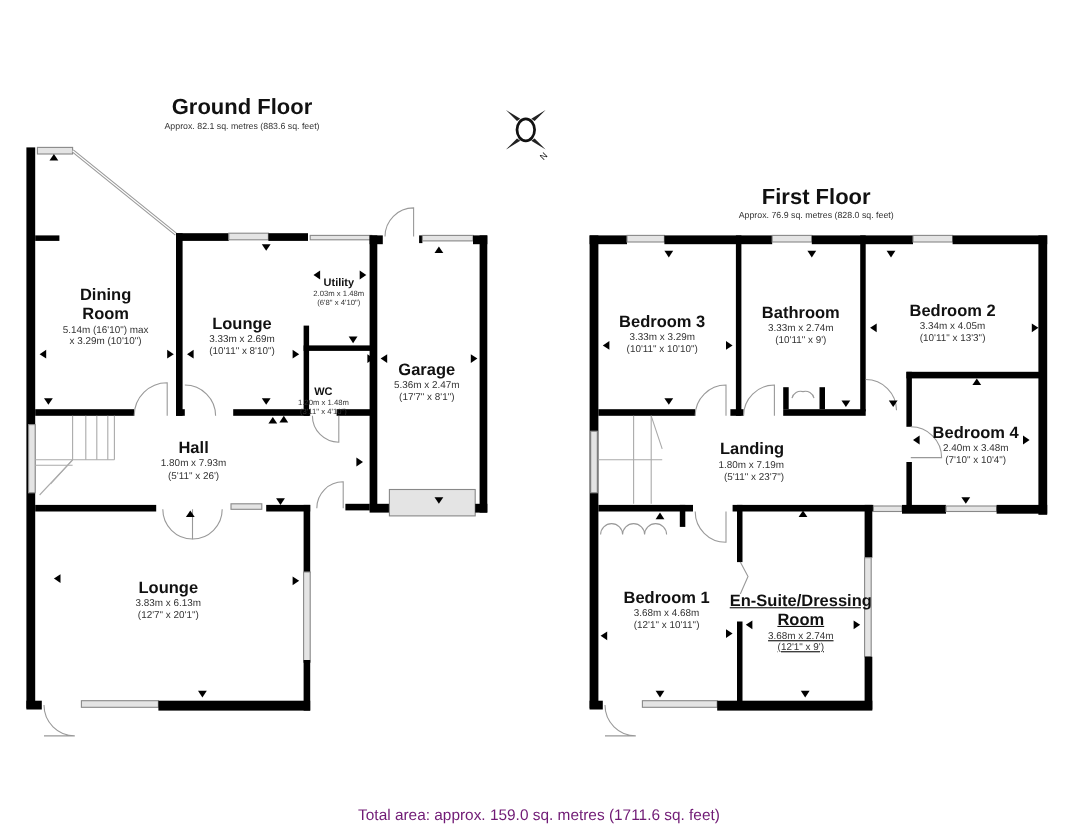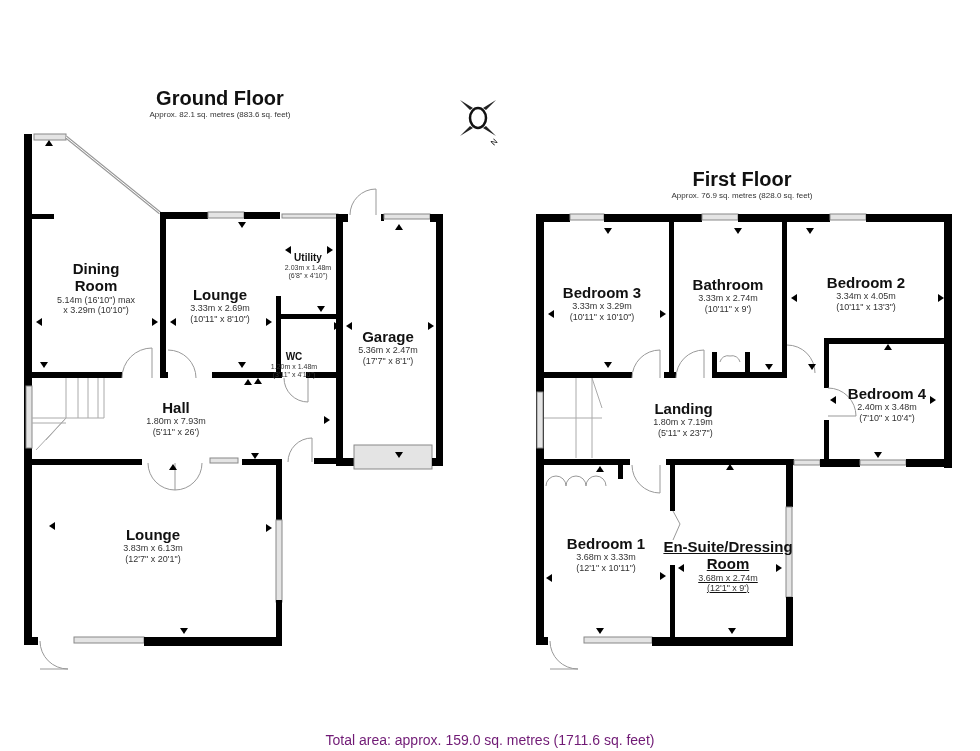--- a/index.html
+++ b/index.html
@@ -279,21 +279,21 @@
   <span class="room-dim">2.40m x 3.48m</span>
   <span class="room-dim">(7'10" x 10'4")</span>
 </div>
 <div class="lbl" style="left:683px;top:400px;text-align:right;">
   <span class="room-name">Landing</span>
   <span class="room-dim">1.80m x 7.19m</span>
   <span class="room-dim">(5'11" x 23'7")</span>
 </div>
 <div class="lbl" style="left:606px;top:535px;">
   <span class="room-name">Bedroom 1</span>
-  <span class="room-dim">3.68m x 3.33m</span>
+  <span class="room-dim">3.68m x 4.68m</span>
   <span class="room-dim">(12'1" x 10'11")</span>
 </div>
 <div class="lbl" style="left:728px;top:538px;text-decoration:underline;">
   <span class="room-name">En-Suite/Dressing</span>
   <span class="room-name">Room</span>
   <span class="room-dim">3.68m x 2.74m</span>
   <span class="room-dim">(12'1" x 9')</span>
 </div>
 
 <div class="total">Total area: approx. 159.0 sq. metres (1711.6 sq. feet)</div>

